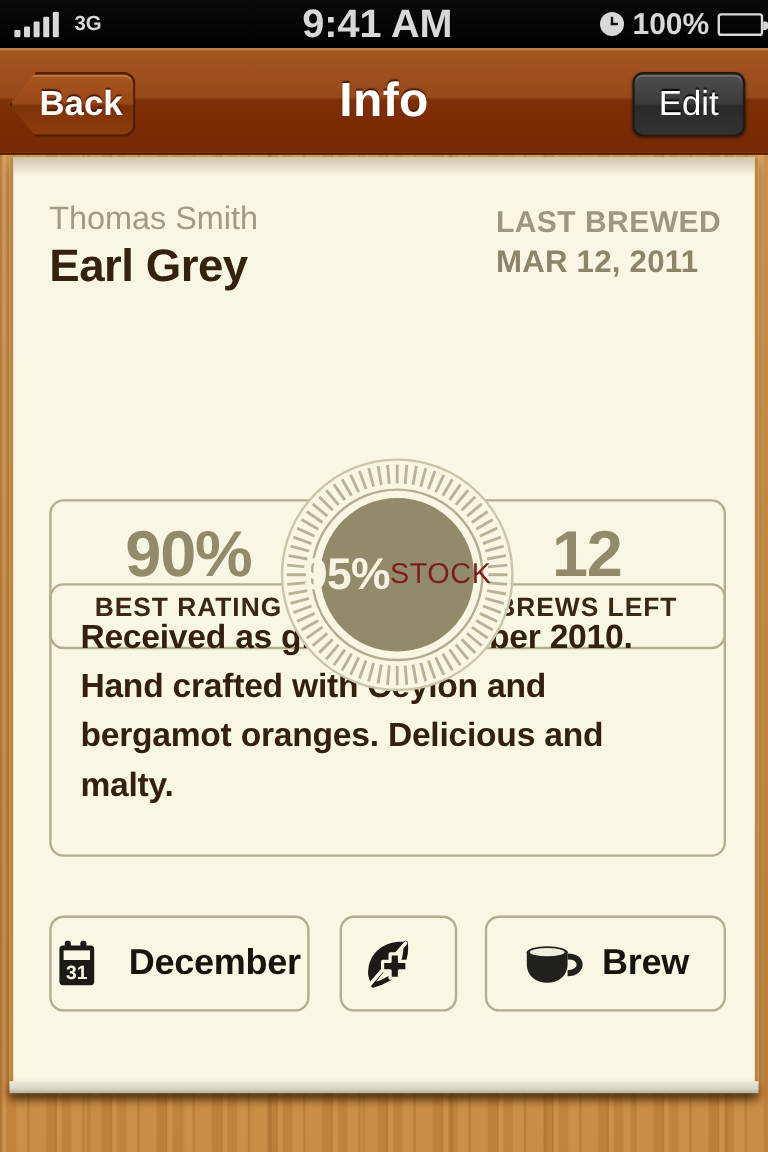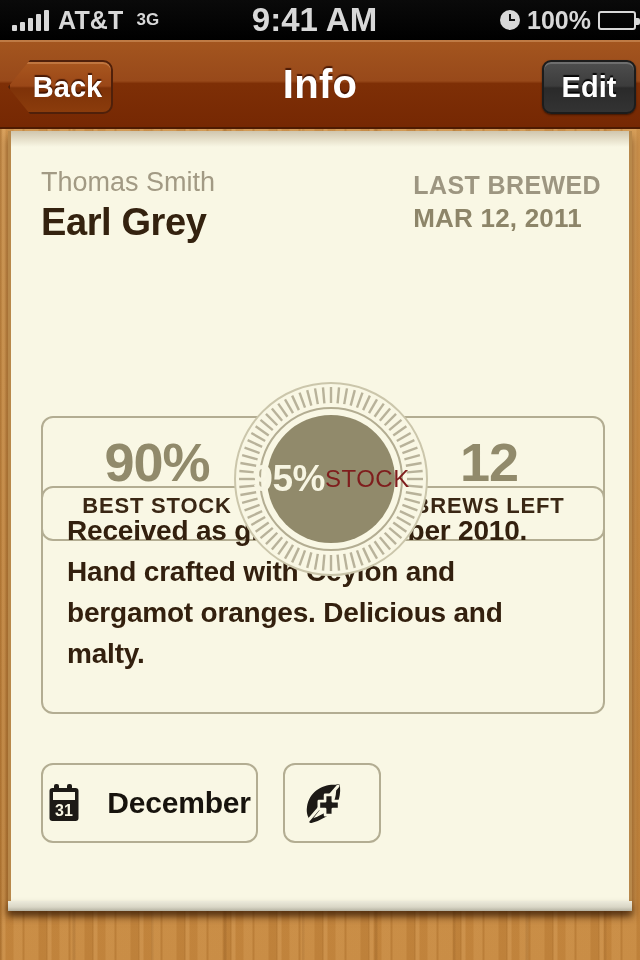--- a/index.html
+++ b/index.html
@@ -101,25 +101,25 @@
     display:flex;align-items:center;justify-content:center;
     padding-left:14px;
     border-radius:7px 10px 10px 7px;
     clip-path: polygon(22px 0, 100% 0, 100% 100%, 22px 100%, 0 50%);
     text-shadow:0 -2px 1px rgba(50,12,0,.8);
     box-shadow:inset 0 2px 0 rgba(255,200,150,.28);
     cursor:pointer;
   }
   
   #edit-button {
-    position:absolute; right:4px; top:20px; width:94px; height:54px;
+    position:absolute; right:19px; top:20px; width:94px; height:54px;
     border-radius:9px;
     background:linear-gradient(180deg,#4e4e4e 0%,#3c3c3c 48%,#2a2a2a 52%,#333 100%);
     border:2px solid #1c1c1c;
-    color:#fff; font-size:29px; font-weight:bold;
+    color:#fff; font-size:29px; font-weight:normal;
     display:flex;align-items:center;justify-content:center;
     text-shadow:0 -2px 1px rgba(0,0,0,.9);
     box-shadow:inset 0 2px 0 rgba(190,190,190,.30), 0 1px 2px rgba(0,0,0,.5);
     cursor:pointer;
   }
 
   
   #card {
     position:absolute; left:8px; top:131px; width:624px; height:778px;
     background:#f9f7e4; z-index:20;
@@ -225,21 +225,20 @@
 
 <div id="statusbar">
   <div id="sb-left">
     <span class="bars">
       <i></i>
         <i></i>
         <i></i>
         <i></i>
         <i></i>
     </span>
-    <span id="carrier">AT&amp;T</span>
     <span id="network">3G</span>
   </div>
   <div id="sb-center">9:41 AM</div>
   <div id="sb-right">
     <span id="alarm-icon"></span>
     <span id="battpct">100%</span>
     <span id="battery"><span class="fill"></span></span>
   </div>
 </div>
 
@@ -260,21 +259,21 @@
     <div id="tea-name">Earl Grey</div>
     <div id="brewed-block">
       <div id="brewed-label">LAST BREWED</div>
       <div id="brewed-date">MAR 12, 2011</div>
     </div>
   </div>
 
   <div id="stats-panel">
     <div class="stat" id="stat-left">
       <div class="value">90%</div>
-      <div class="label">BEST STOCK</div>
+      <div class="label">BEST RATING</div>
     </div>
     <div class="stat" id="stat-right">
       <div class="value">12</div>
       <div class="label">BREWS LEFT</div>
     </div>
   </div>
 
   <div id="stock-badge">
     <svg width="196" height="196" viewBox="0 0 196 196" aria-hidden="true">
       <circle cx="98" cy="98" r="96" fill="#f9f7e4" stroke="#cbc6ab" stroke-width="2"></circle>
@@ -385,16 +384,27 @@
         <svg width="48" height="46" viewBox="0 0 48 46">
           <path d="M37 5 C23 3 8 11 6 27 C5 33 7 38 10 41 L38 6 Z" fill="#1d1a16"></path>
           <path d="M37 6 C38 18 34 28 24 35 C19 38 14 40 10 41" fill="none" stroke="#1d1a16" stroke-width="4" stroke-linecap="round"></path>
           <path d="M37 6 L6 42" stroke="#f9f7e4" stroke-width="3" stroke-linecap="round"></path>
           <path d="M28 22 h8 v-8 h10 v8 h8 v10 h-8 v8 h-10 v-8 h-8 z" transform="translate(-4,4) scale(0.78)" fill="#1d1a16" stroke="#f9f7e4" stroke-width="3.4" stroke-linejoin="round"></path>
         </svg>
       </span>
       <span class="action-label"></span>
     </div>
 
+    <div class="action-btn" id="brew-button">
+      <span class="icon-wrap">
+        <svg width="52" height="40" viewBox="0 0 52 40">
+          <path d="M4 10 h34 v11 c0 9 -7.5 15 -17 15 S4 30 4 21 z" fill="#23211c"></path>
+          <ellipse cx="21" cy="10.5" rx="17" ry="5" fill="#23211c"></ellipse>
+          <ellipse cx="21" cy="10.5" rx="14.5" ry="3.4" fill="#efeedd"></ellipse>
+          <path d="M38 14 c8 0 10 4 10 7 s-3 7 -10 7" fill="none" stroke="#23211c" stroke-width="5"></path>
+        </svg>
+      </span>
+      <span class="action-label">Brew</span>
+    </div>
 
   </div>
 </div>
 <div id="card-bottom-edge"></div>
 
 </body></html>

